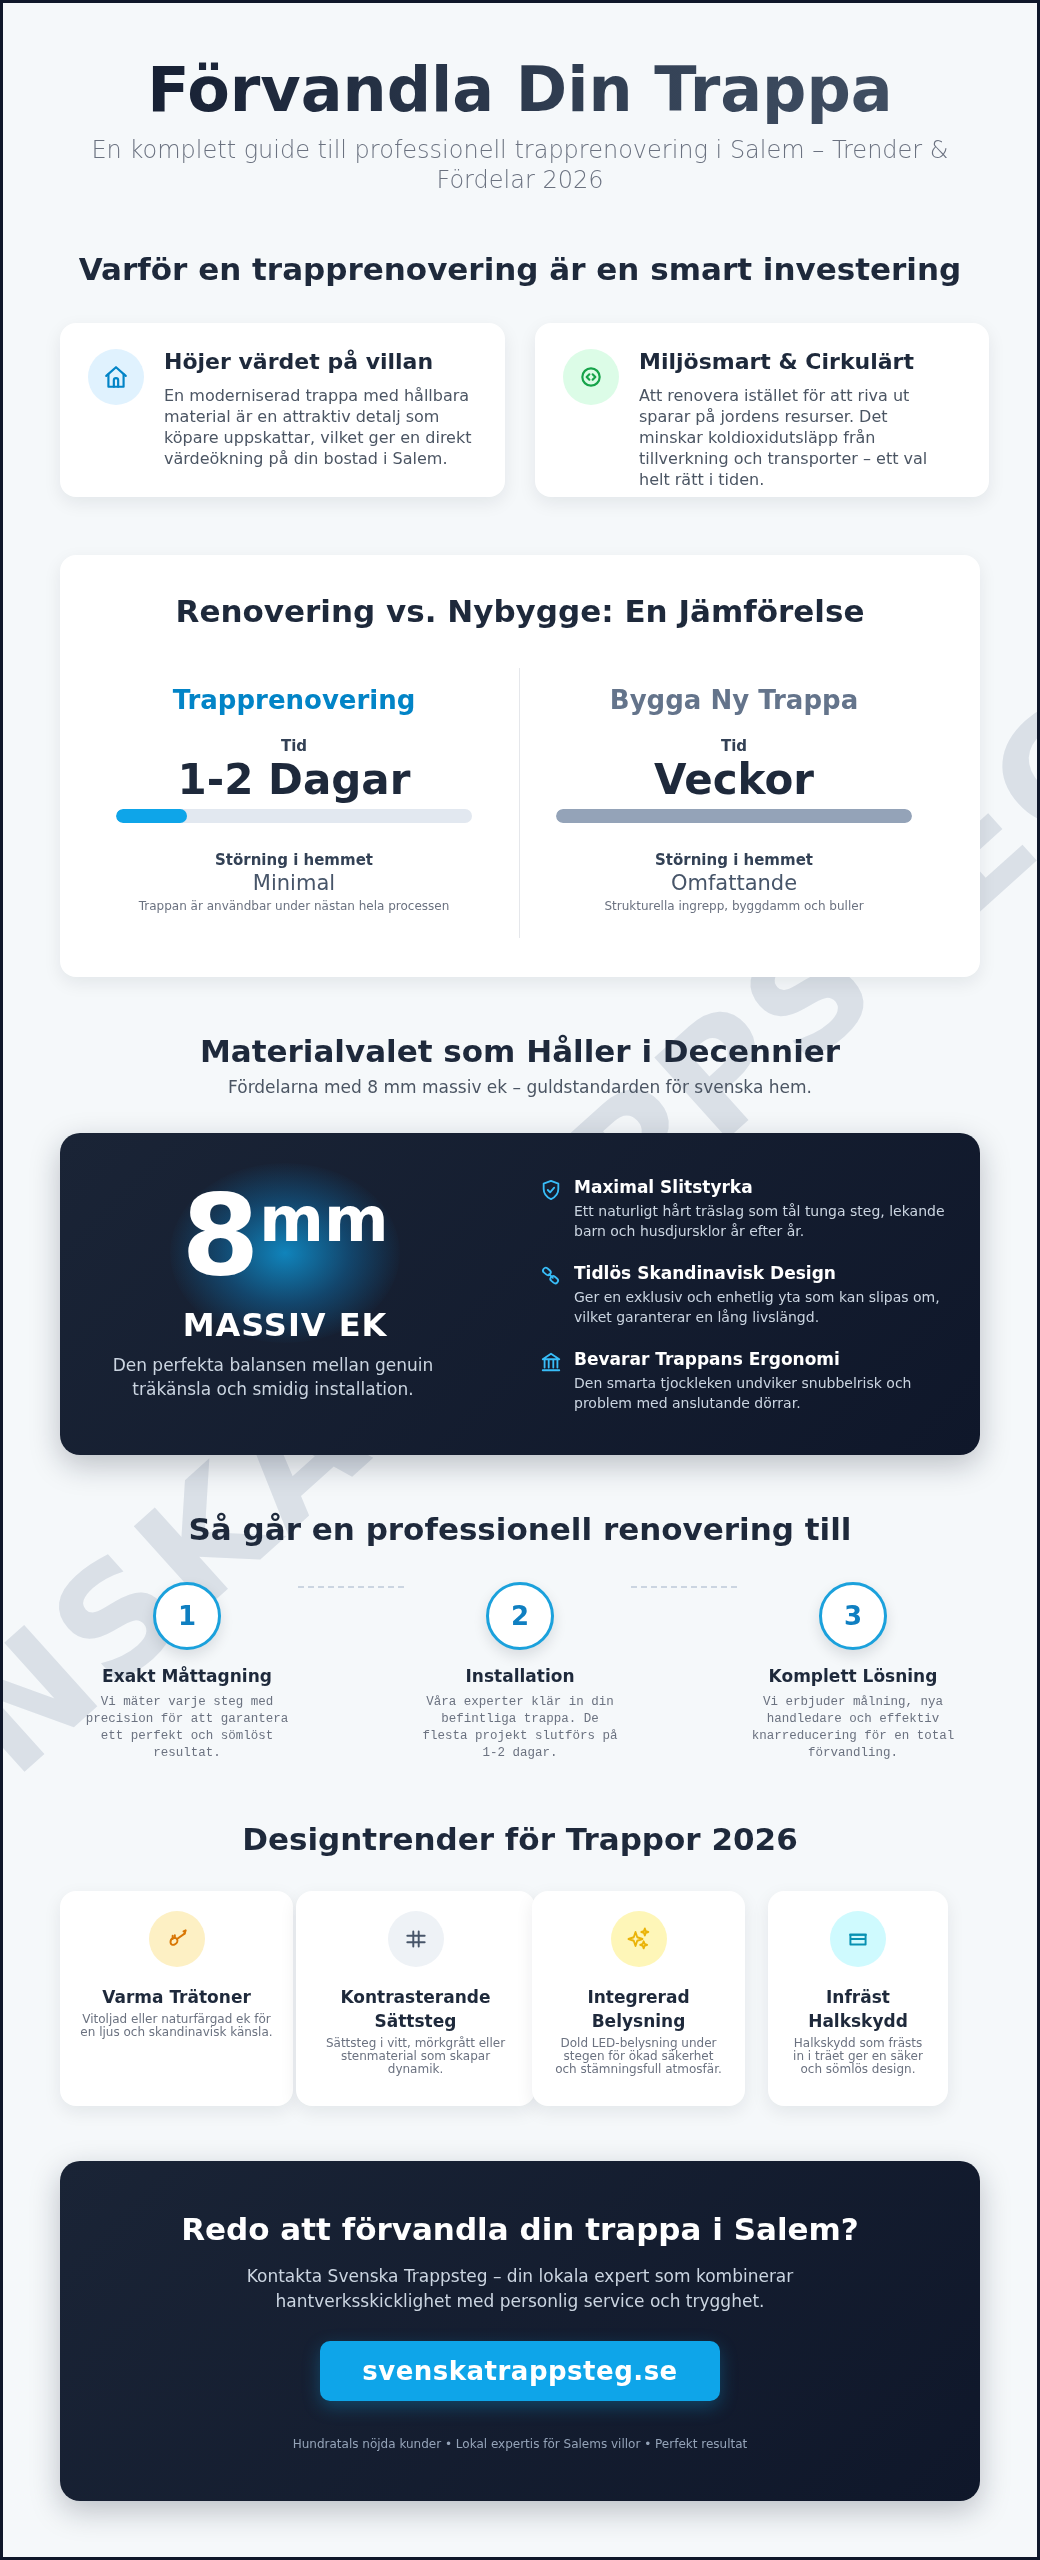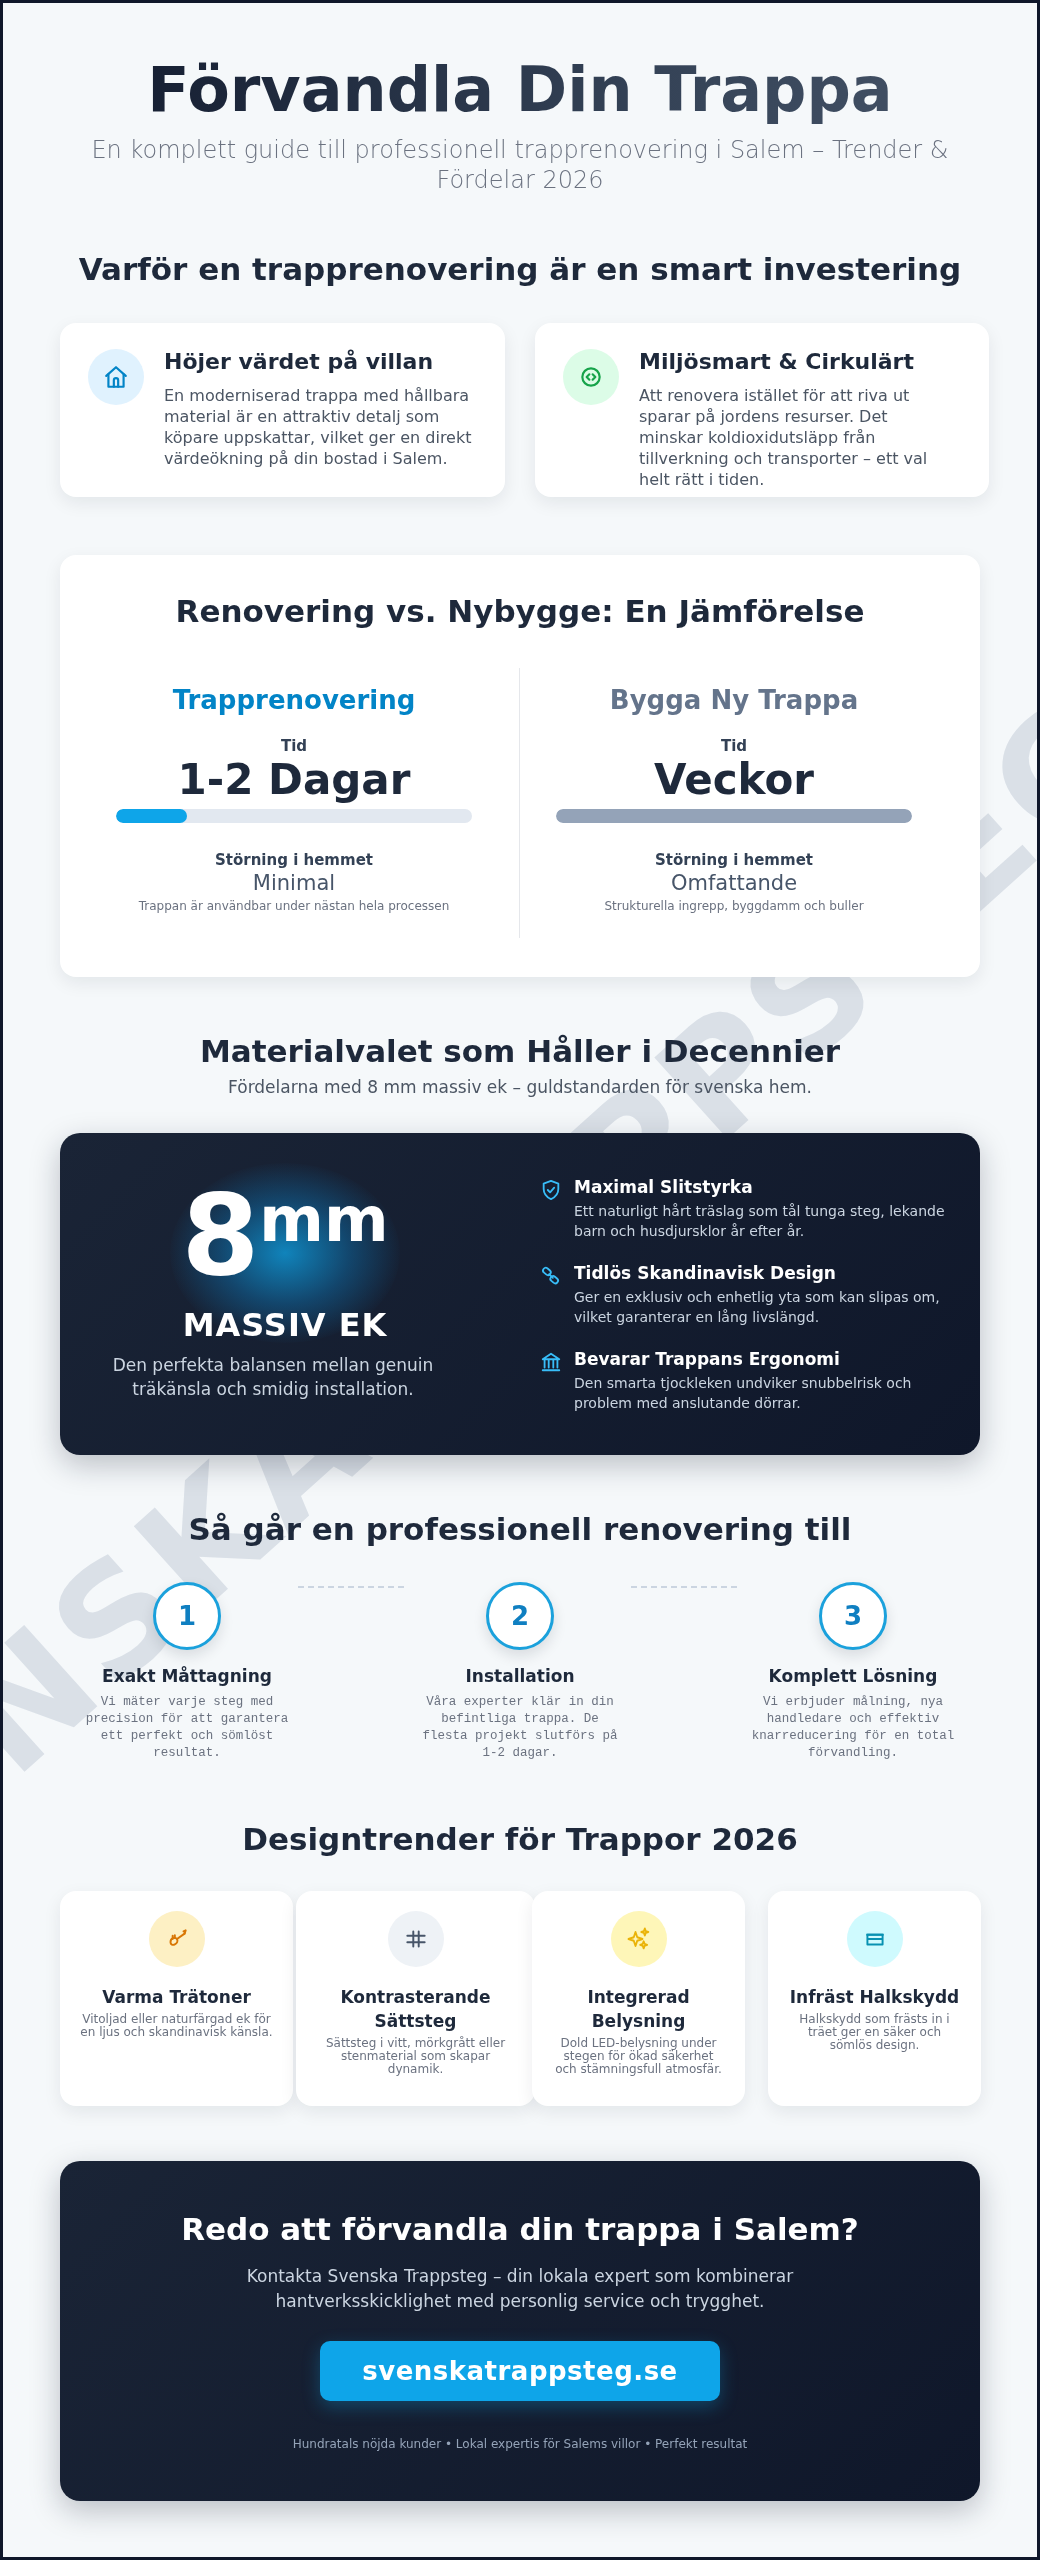--- a/index.html
+++ b/index.html
@@ -250,21 +250,21 @@
     <div class="icon" style="background:#fef6b8;">
       <svg width="28" height="28" viewBox="0 0 24 24" fill="none" stroke="#eab308" stroke-width="1.6" stroke-linejoin="round">
           <path d="M9 6 L10.5 10.5 L15 12 L10.5 13.5 L9 18 L7.5 13.5 L3 12 L7.5 10.5 Z"></path>
           <path d="M17 3 L17.8 5.2 L20 6 L17.8 6.8 L17 9 L16.2 6.8 L14 6 L16.2 5.2 Z"></path>
           <path d="M16 14 L16.8 16.2 L19 17 L16.8 17.8 L16 20 L15.2 17.8 L13 17 L15.2 16.2 Z"></path>
         </svg>
     </div>
     <div class="tt">Integrerad Belysning</div>
     <div class="td">Dold LED-belysning under stegen för ökad säkerhet och stämningsfull atmosfär.</div>
   </div>
-  <div class="abs card trend" style="left:765px;top:1888px;width:213px;">
+  <div class="abs card trend" style="left:765px;top:1888px;width:180px;">
     <div class="icon" style="background:#cffafe;">
       <svg width="26" height="26" viewBox="0 0 24 24" fill="none" stroke="#0891b2" stroke-width="1.8" stroke-linejoin="round">
           <path d="M4 8 H20"></path>
           <rect x="5" y="8" width="14" height="9"></rect>
           <path d="M5 12 H19"></path>
         </svg>
     </div>
     <div class="tt">Infräst Halkskydd</div>
     <div class="td">Halkskydd som frästs in i träet ger en säker och sömlös design.</div>
   </div>

